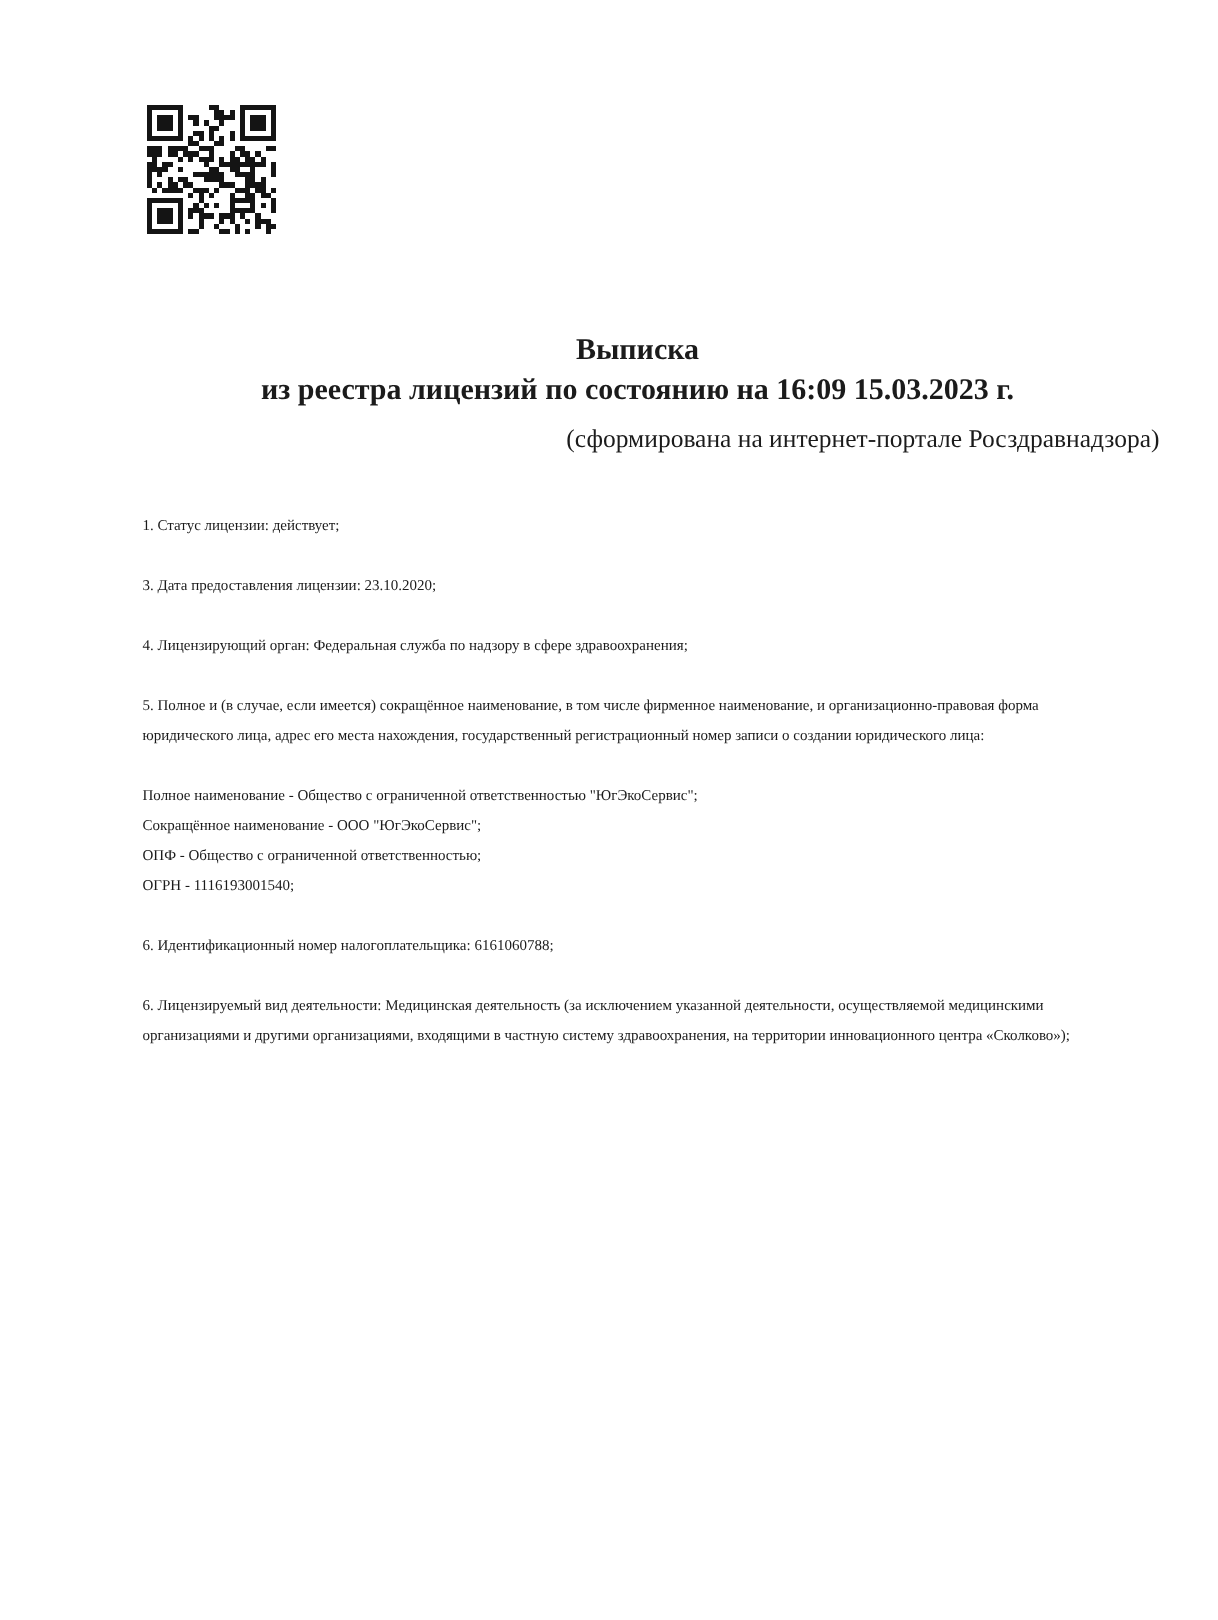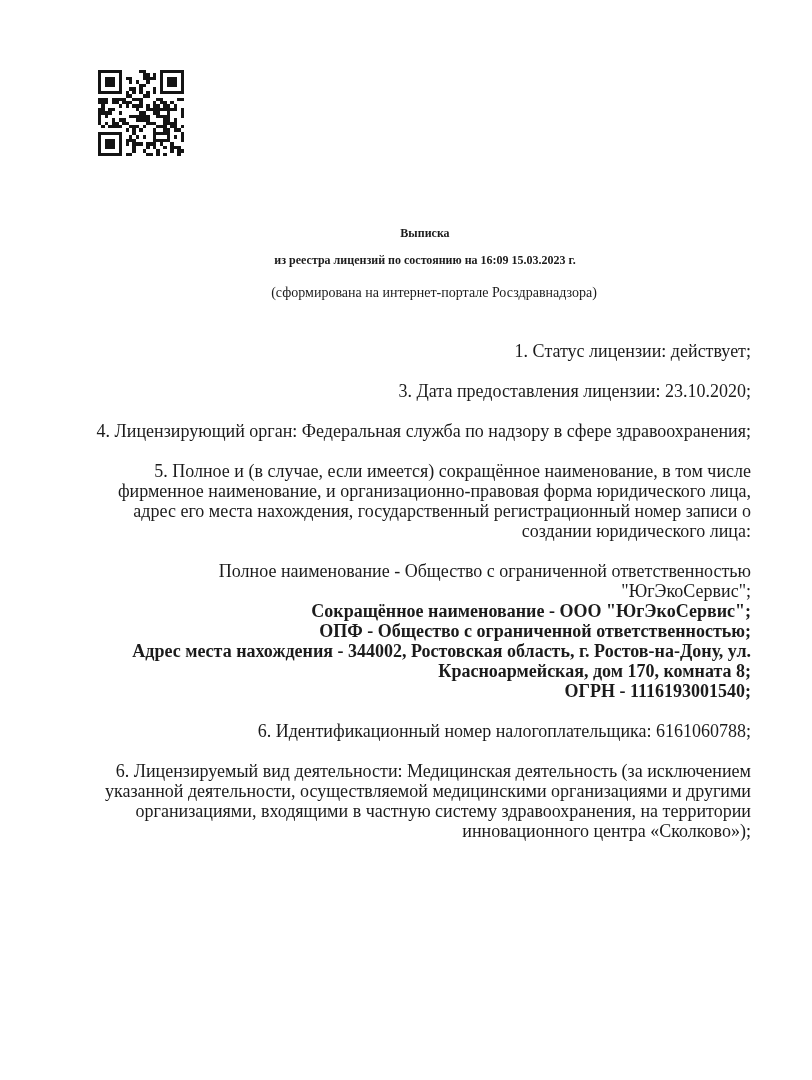--- a/index.html
+++ b/index.html
@@ -13,35 +13,35 @@
     overflow: hidden;
   }
   .qr {
     position: absolute; left: 98px; top: 70px;
     width: 86px; height: 86px;
   }
   .qr svg { display: block; width: 86px; height: 86px; }
   .title {
     position: absolute; left: 95px; top: 220px; width: 660px;
     text-align: center; font-weight: 700;
-    font-size: 12px; line-height: 27px;
+    font-size: 20px; line-height: 27px;
     white-space: nowrap;
   }
   .subtitle {
     position: absolute; left: 95px; top: 285px; width: 678px;
-    text-align: center; font-size: 14px; line-height: 16px;
+    text-align: right; font-size: 17px; line-height: 16px;
   }
   .doc-body {
     position: absolute; left: 95px; top: 341px; width: 656px;
-    font-size: 18px; line-height: 20px;
-    text-align: right;
+    font-size: 10px; line-height: 20px;
+    text-align: left;
   }
   .doc-body p { margin: 20px 0 0 0; }
   .doc-body p:first-child { margin-top: 0; }
-  .doc-body p.tight { margin-top: 0; font-weight: bold; }
+  .doc-body p.tight { margin-top: 0; }
 </style>
 </head>
 <body>
 
 <div class="page">
 
   <div class="qr">
     <svg viewBox="0 0 25 25" shape-rendering="crispEdges" xmlns="http://www.w3.org/2000/svg">
         <path d="M0 0h1v1h-1zM1 0h1v1h-1zM2 0h1v1h-1zM3 0h1v1h-1zM4 0h1v1h-1zM5 0h1v1h-1zM6 0h1v1h-1zM12 0h1v1h-1zM13 0h1v1h-1zM18 0h1v1h-1zM19 0h1v1h-1zM20 0h1v1h-1zM21 0h1v1h-1zM22 0h1v1h-1zM23 0h1v1h-1zM24 0h1v1h-1zM0 1h1v1h-1zM6 1h1v1h-1zM13 1h1v1h-1zM14 1h1v1h-1zM16 1h1v1h-1zM18 1h1v1h-1zM24 1h1v1h-1zM0 2h1v1h-1zM2 2h1v1h-1zM3 2h1v1h-1zM4 2h1v1h-1zM6 2h1v1h-1zM8 2h1v1h-1zM9 2h1v1h-1zM13 2h1v1h-1zM14 2h1v1h-1zM15 2h1v1h-1zM16 2h1v1h-1zM18 2h1v1h-1zM20 2h1v1h-1zM21 2h1v1h-1zM22 2h1v1h-1zM24 2h1v1h-1zM0 3h1v1h-1zM2 3h1v1h-1zM3 3h1v1h-1zM4 3h1v1h-1zM6 3h1v1h-1zM9 3h1v1h-1zM11 3h1v1h-1zM14 3h1v1h-1zM18 3h1v1h-1zM20 3h1v1h-1zM21 3h1v1h-1zM22 3h1v1h-1zM24 3h1v1h-1zM0 4h1v1h-1zM2 4h1v1h-1zM3 4h1v1h-1zM4 4h1v1h-1zM6 4h1v1h-1zM12 4h1v1h-1zM13 4h1v1h-1zM18 4h1v1h-1zM20 4h1v1h-1zM21 4h1v1h-1zM22 4h1v1h-1zM24 4h1v1h-1zM0 5h1v1h-1zM6 5h1v1h-1zM9 5h1v1h-1zM10 5h1v1h-1zM12 5h1v1h-1zM16 5h1v1h-1zM18 5h1v1h-1zM24 5h1v1h-1zM0 6h1v1h-1zM1 6h1v1h-1zM2 6h1v1h-1zM3 6h1v1h-1zM4 6h1v1h-1zM5 6h1v1h-1zM6 6h1v1h-1zM8 6h1v1h-1zM10 6h1v1h-1zM12 6h1v1h-1zM14 6h1v1h-1zM16 6h1v1h-1zM18 6h1v1h-1zM19 6h1v1h-1zM20 6h1v1h-1zM21 6h1v1h-1zM22 6h1v1h-1zM23 6h1v1h-1zM24 6h1v1h-1zM8 7h1v1h-1zM9 7h1v1h-1zM13 7h1v1h-1zM14 7h1v1h-1zM0 8h1v1h-1zM1 8h1v1h-1zM2 8h1v1h-1zM4 8h1v1h-1zM5 8h1v1h-1zM6 8h1v1h-1zM7 8h1v1h-1zM10 8h1v1h-1zM11 8h1v1h-1zM12 8h1v1h-1zM17 8h1v1h-1zM18 8h1v1h-1zM23 8h1v1h-1zM24 8h1v1h-1zM0 9h1v1h-1zM1 9h1v1h-1zM2 9h1v1h-1zM4 9h1v1h-1zM5 9h1v1h-1zM7 9h1v1h-1zM8 9h1v1h-1zM9 9h1v1h-1zM12 9h1v1h-1zM16 9h1v1h-1zM18 9h1v1h-1zM19 9h1v1h-1zM21 9h1v1h-1zM1 10h1v1h-1zM6 10h1v1h-1zM8 10h1v1h-1zM10 10h1v1h-1zM11 10h1v1h-1zM12 10h1v1h-1zM14 10h1v1h-1zM16 10h1v1h-1zM17 10h1v1h-1zM19 10h1v1h-1zM20 10h1v1h-1zM22 10h1v1h-1zM0 11h1v1h-1zM1 11h1v1h-1zM3 11h1v1h-1zM4 11h1v1h-1zM11 11h1v1h-1zM14 11h1v1h-1zM15 11h1v1h-1zM16 11h1v1h-1zM17 11h1v1h-1zM18 11h1v1h-1zM19 11h1v1h-1zM20 11h1v1h-1zM21 11h1v1h-1zM22 11h1v1h-1zM24 11h1v1h-1zM0 12h1v1h-1zM1 12h1v1h-1zM2 12h1v1h-1zM3 12h1v1h-1zM6 12h1v1h-1zM12 12h1v1h-1zM13 12h1v1h-1zM16 12h1v1h-1zM17 12h1v1h-1zM20 12h1v1h-1zM24 12h1v1h-1zM0 13h1v1h-1zM2 13h1v1h-1zM9 13h1v1h-1zM10 13h1v1h-1zM11 13h1v1h-1zM12 13h1v1h-1zM13 13h1v1h-1zM14 13h1v1h-1zM17 13h1v1h-1zM18 13h1v1h-1zM19 13h1v1h-1zM20 13h1v1h-1zM24 13h1v1h-1zM0 14h1v1h-1zM4 14h1v1h-1zM6 14h1v1h-1zM7 14h1v1h-1zM11 14h1v1h-1zM12 14h1v1h-1zM13 14h1v1h-1zM14 14h1v1h-1zM19 14h1v1h-1zM20 14h1v1h-1zM22 14h1v1h-1zM0 15h1v1h-1zM2 15h1v1h-1zM4 15h1v1h-1zM5 15h1v1h-1zM7 15h1v1h-1zM8 15h1v1h-1zM14 15h1v1h-1zM15 15h1v1h-1zM16 15h1v1h-1zM19 15h1v1h-1zM20 15h1v1h-1zM21 15h1v1h-1zM22 15h1v1h-1zM1 16h1v1h-1zM3 16h1v1h-1zM4 16h1v1h-1zM5 16h1v1h-1zM6 16h1v1h-1zM9 16h1v1h-1zM10 16h1v1h-1zM11 16h1v1h-1zM13 16h1v1h-1zM17 16h1v1h-1zM18 16h1v1h-1zM19 16h1v1h-1zM21 16h1v1h-1zM22 16h1v1h-1zM24 16h1v1h-1zM8 17h1v1h-1zM10 17h1v1h-1zM12 17h1v1h-1zM16 17h1v1h-1zM19 17h1v1h-1zM20 17h1v1h-1zM22 17h1v1h-1zM23 17h1v1h-1zM0 18h1v1h-1zM1 18h1v1h-1zM2 18h1v1h-1zM3 18h1v1h-1zM4 18h1v1h-1zM5 18h1v1h-1zM6 18h1v1h-1zM10 18h1v1h-1zM16 18h1v1h-1zM17 18h1v1h-1zM18 18h1v1h-1zM19 18h1v1h-1zM20 18h1v1h-1zM24 18h1v1h-1zM0 19h1v1h-1zM6 19h1v1h-1zM9 19h1v1h-1zM11 19h1v1h-1zM13 19h1v1h-1zM16 19h1v1h-1zM20 19h1v1h-1zM22 19h1v1h-1zM24 19h1v1h-1zM0 20h1v1h-1zM2 20h1v1h-1zM3 20h1v1h-1zM4 20h1v1h-1zM6 20h1v1h-1zM8 20h1v1h-1zM9 20h1v1h-1zM10 20h1v1h-1zM16 20h1v1h-1zM17 20h1v1h-1zM18 20h1v1h-1zM19 20h1v1h-1zM20 20h1v1h-1zM24 20h1v1h-1zM0 21h1v1h-1zM2 21h1v1h-1zM3 21h1v1h-1zM4 21h1v1h-1zM6 21h1v1h-1zM8 21h1v1h-1zM10 21h1v1h-1zM11 21h1v1h-1zM12 21h1v1h-1zM14 21h1v1h-1zM15 21h1v1h-1zM16 21h1v1h-1zM18 21h1v1h-1zM21 21h1v1h-1zM0 22h1v1h-1zM2 22h1v1h-1zM3 22h1v1h-1zM4 22h1v1h-1zM6 22h1v1h-1zM10 22h1v1h-1zM14 22h1v1h-1zM16 22h1v1h-1zM19 22h1v1h-1zM21 22h1v1h-1zM22 22h1v1h-1zM23 22h1v1h-1zM0 23h1v1h-1zM6 23h1v1h-1zM10 23h1v1h-1zM13 23h1v1h-1zM17 23h1v1h-1zM21 23h1v1h-1zM23 23h1v1h-1zM24 23h1v1h-1zM0 24h1v1h-1zM1 24h1v1h-1zM2 24h1v1h-1zM3 24h1v1h-1zM4 24h1v1h-1zM5 24h1v1h-1zM6 24h1v1h-1zM8 24h1v1h-1zM9 24h1v1h-1zM14 24h1v1h-1zM15 24h1v1h-1zM17 24h1v1h-1zM19 24h1v1h-1zM23 24h1v1h-1z" fill="#141414"></path>
       </svg>
@@ -55,19 +55,18 @@
   <div class="subtitle">(сформирована на интернет-портале Росздравнадзора)</div>
 
   <div class="doc-body">
     <p>1. Статус лицензии: действует;</p>
     <p>3. Дата предоставления лицензии: 23.10.2020;</p>
     <p>4. Лицензирующий орган: Федеральная служба по надзору в сфере здравоохранения;</p>
     <p>5. Полное и (в случае, если имеется) сокращённое наименование, в том числе фирменное наименование, и организационно-правовая форма юридического лица, адрес его места нахождения, государственный регистрационный номер записи о создании юридического лица:</p>
     <p>Полное наименование - Общество с ограниченной ответственностью "ЮгЭкоСервис";</p>
     <p class="tight">Сокращённое наименование - ООО "ЮгЭкоСервис";</p>
     <p class="tight">ОПФ - Общество с ограниченной ответственностью;</p>
-    <p class="tight">Адрес места нахождения - 344002, Ростовская область, г. Ростов-на-Дону, ул. Красноармейская, дом 170, комната 8;</p>
     <p class="tight">ОГРН - 1116193001540;</p>
     <p>6. Идентификационный номер налогоплательщика: 6161060788;</p>
     <p>6. Лицензируемый вид деятельности: Медицинская деятельность (за исключением указанной деятельности, осуществляемой медицинскими организациями и другими организациями, входящими в частную систему здравоохранения, на территории инновационного центра «Сколково»);</p>
   </div>
 
 </div>
 
 </body></html>

